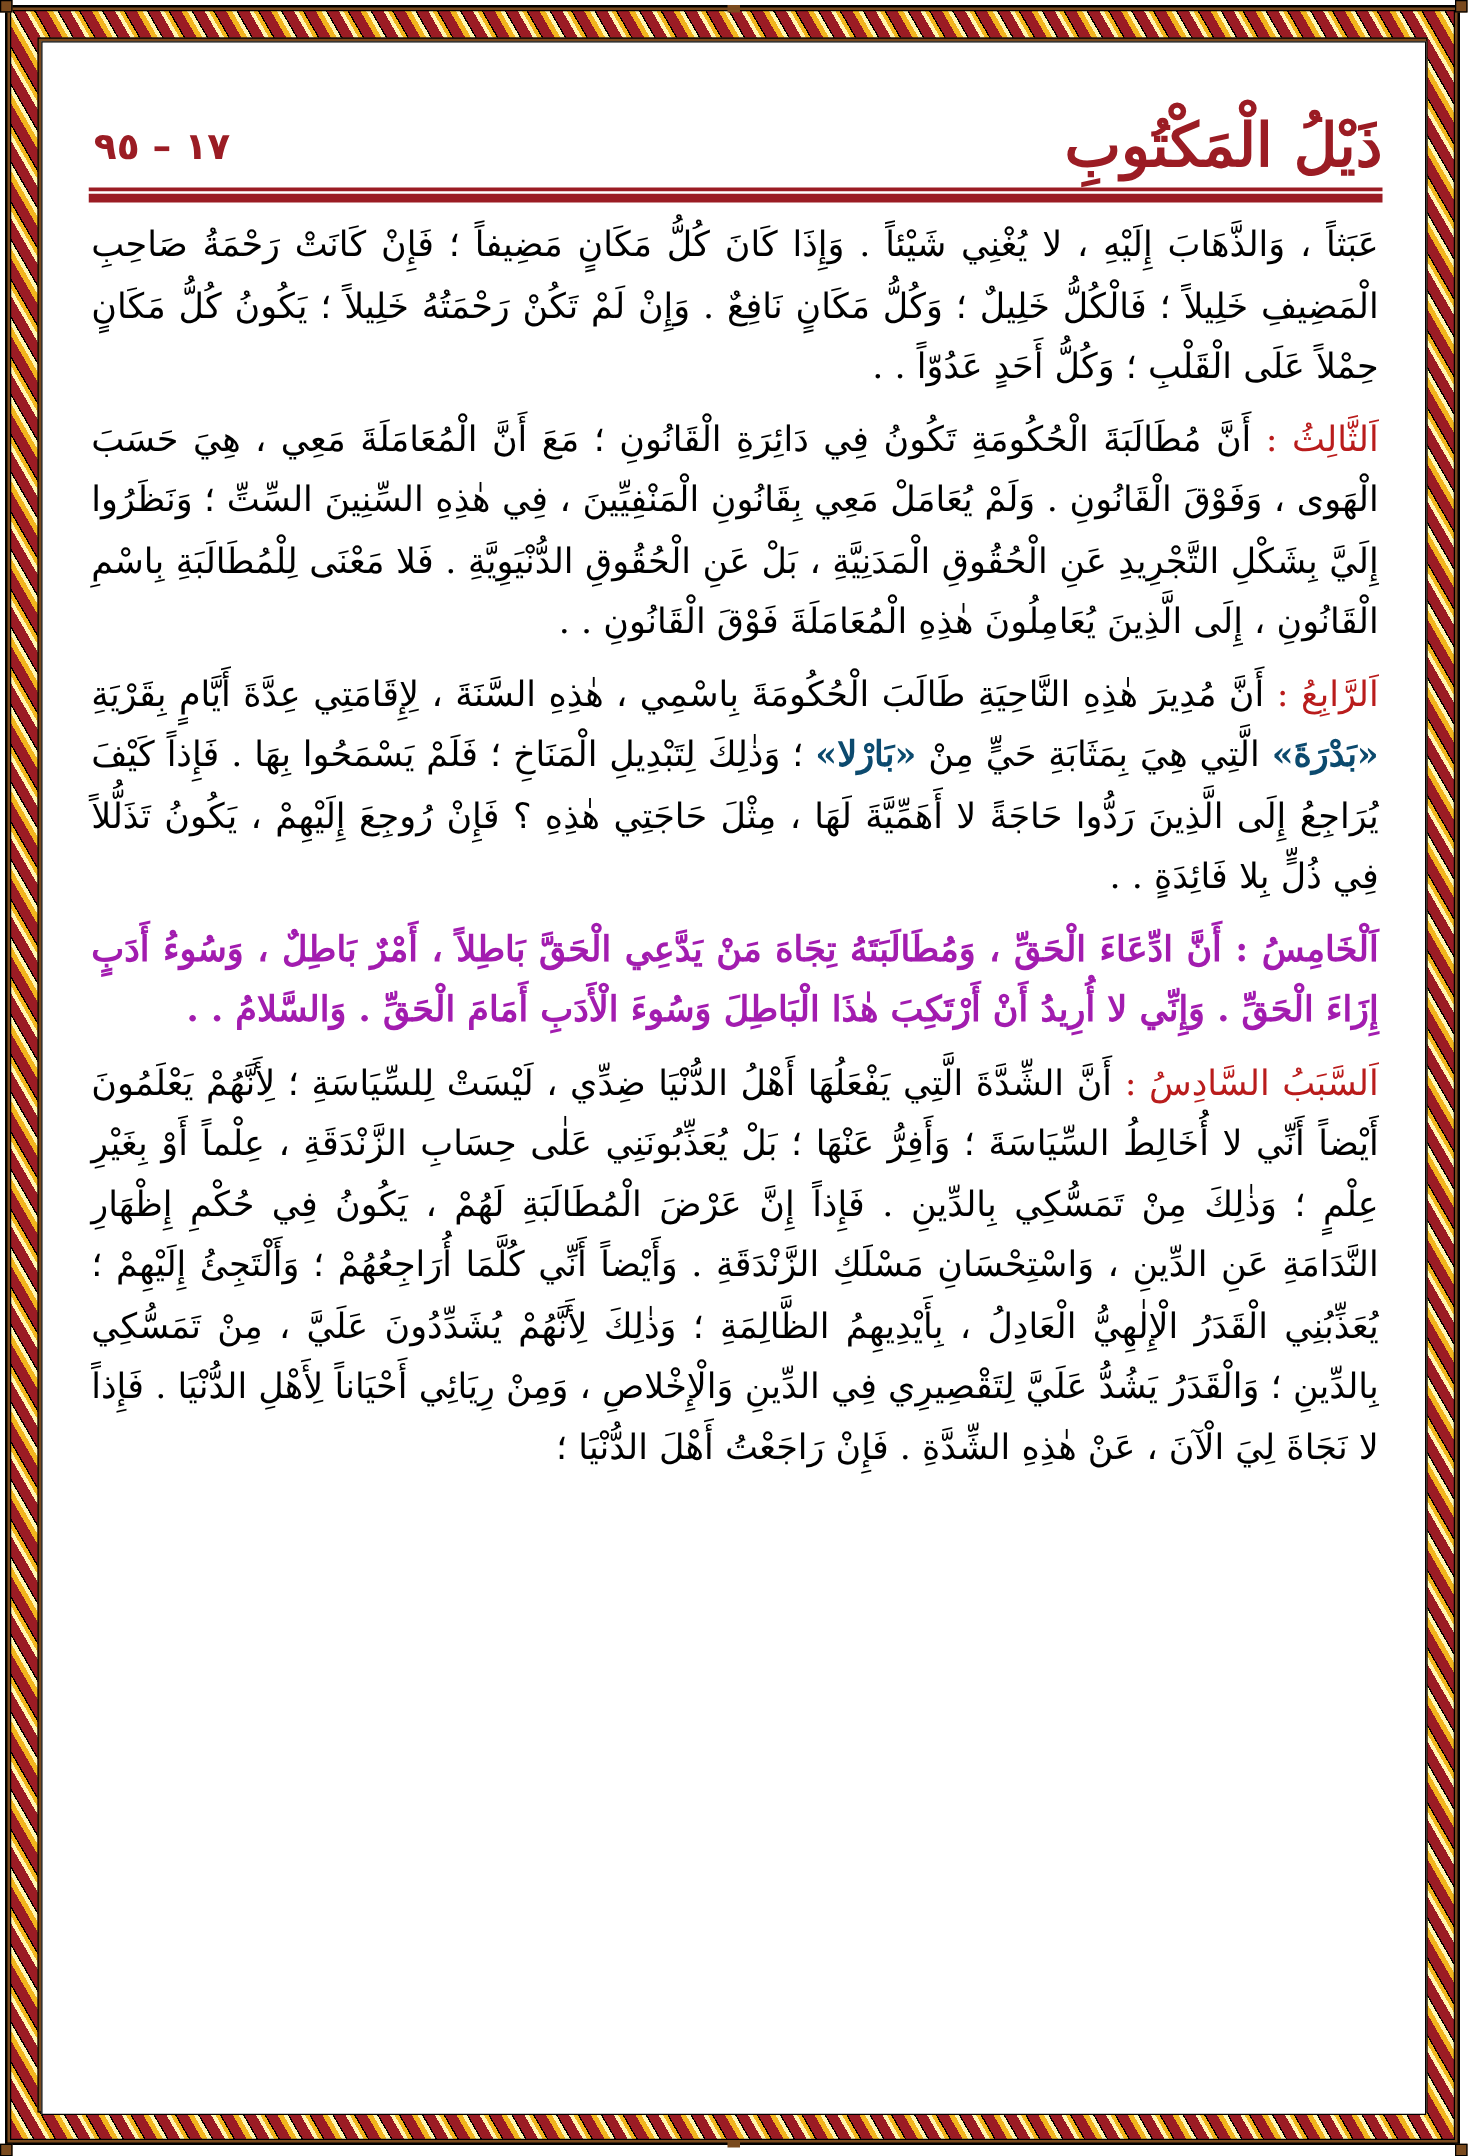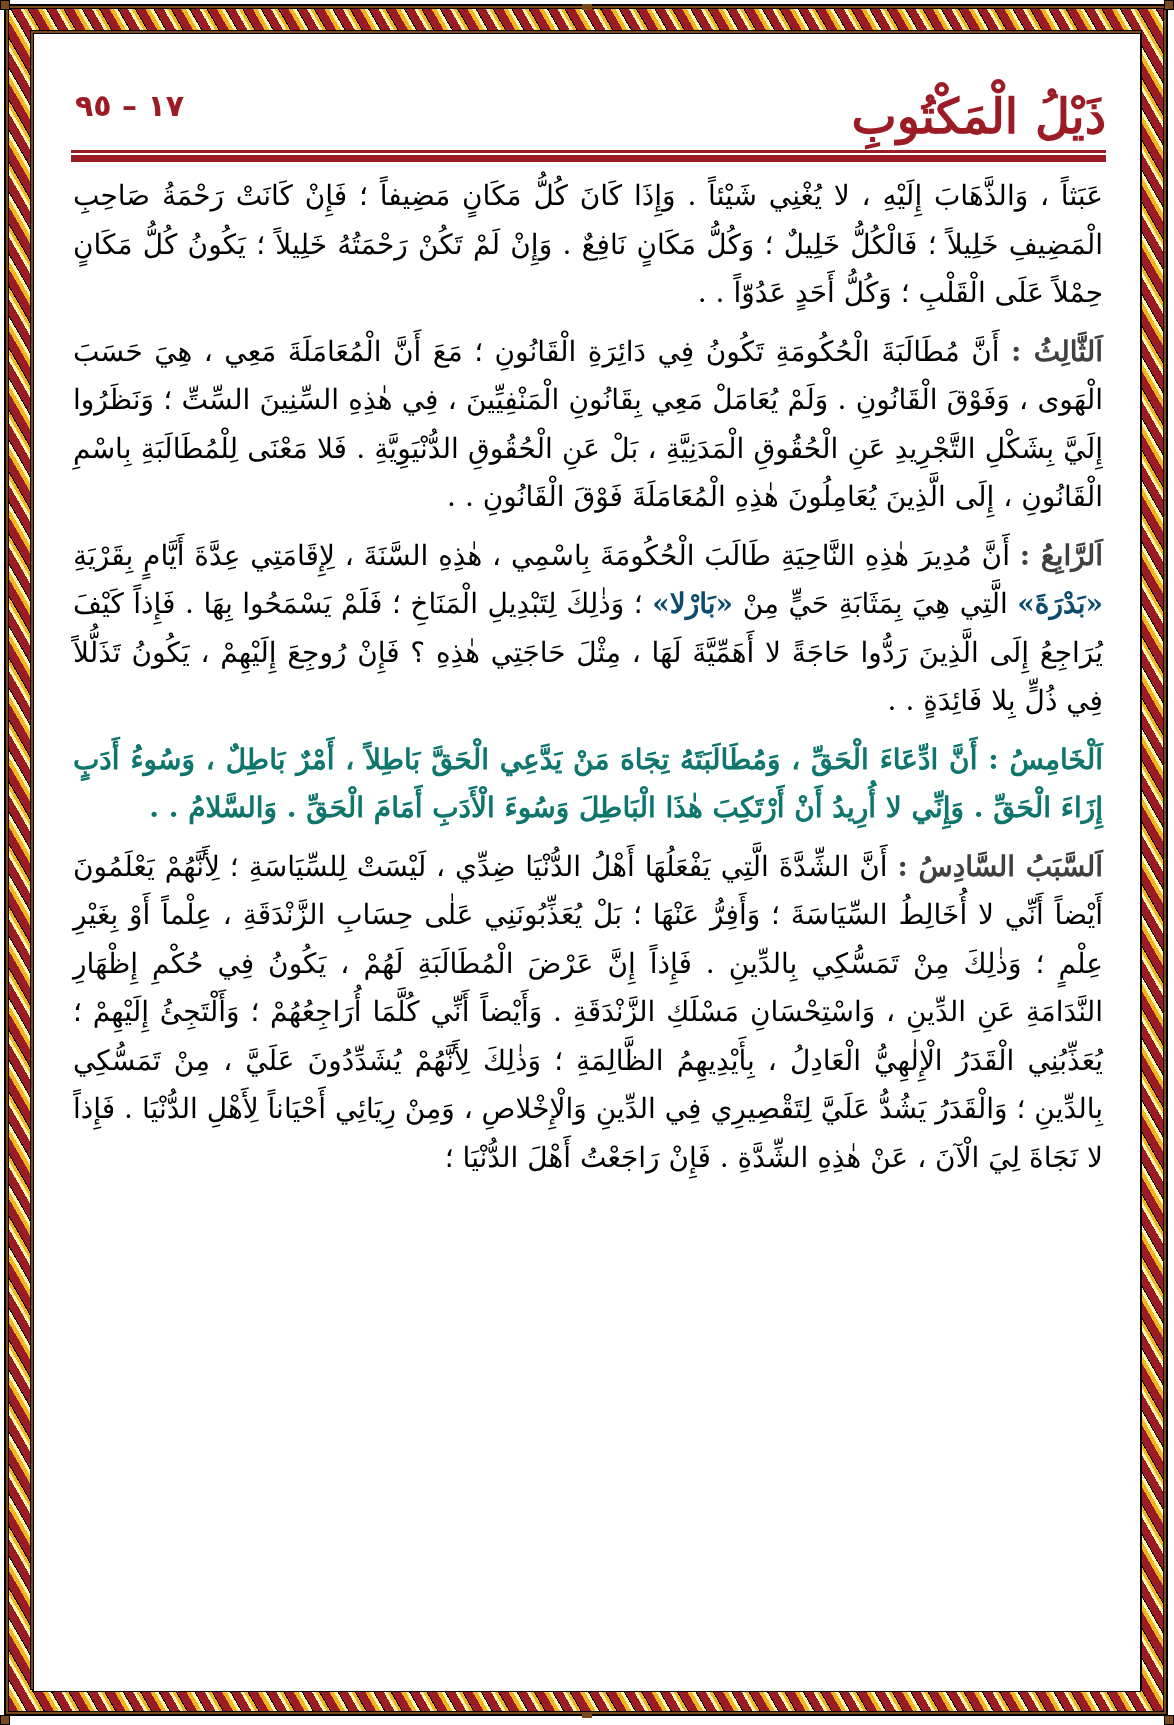--- a/index.html
+++ b/index.html
@@ -32,43 +32,43 @@
   .corner-knob {
     position: absolute; width: 8px; height: 8px; background: #7a4a1e; border: 1px solid #000;
   }
   .mid-knob {
     position: absolute; width: 10px; height: 6px; background: #7a4a1e;
   }
 
   
   .header { position: absolute; left: 71px; top: 88px; width: 1035px; height: 58px; }
   .page-number {
-    position: absolute; left: 4px; top: 0;
+    position: absolute; left: 4px; top: 12px;
     font-family: "DejaVu Sans", sans-serif; font-weight: bold;
     font-size: 30px; color: #9b1c24; direction: rtl; letter-spacing: 2px;
   }
   .running-title {
     position: absolute; left: 0; right: 0; top: 0; text-align: right;
     font-family: "DejaVu Serif", serif; font-weight: bold;
     font-size: 48px; color: #9b1c24; direction: rtl;
   }
   .rule-thin { position: absolute; left: 71px; top: 150px; width: 1035px; height: 3px; background: #9b1c24; }
   .rule-thick { position: absolute; left: 71px; top: 155px; width: 1035px; height: 7px; background: #9b1c24; }
 
   
   .text-block {
     position: absolute; left: 73px; top: 172px; width: 1030px;
     direction: rtl; text-align: justify; text-align-last: right;
     font-family: "DejaVu Serif", serif; font-size: 28px; line-height: 48.5px; color: #000;
   }
   .para { margin: 0 0 10px 0; }
   .para-first { margin-bottom: 10px; }
-  .lead { color: #404040; font-weight: bold; margin-top: 46px; }
+  .lead { color: #b91c1c; font-weight: normal; margin-top: 46px; }
   .emph { color: #0c4a6e; font-weight: bold; }
-  .para-red { color: #0f766e; font-weight: bold; }
+  .para-red { color: #a21caf; font-weight: bold; }
 </style>
 </head>
 <body>
 
 <div class="frame-outer">
   <div class="frame-brown1">
     <div class="frame-band"></div>
   </div>
   <div class="frame-inner-brown"></div>
 </div>

